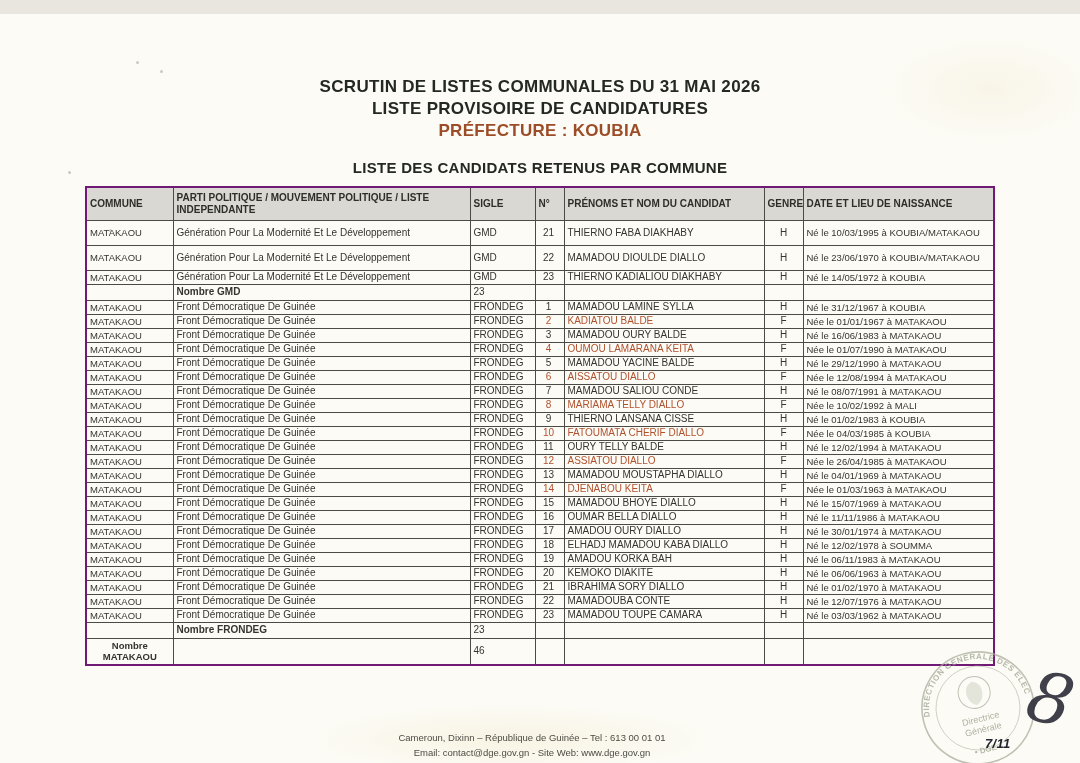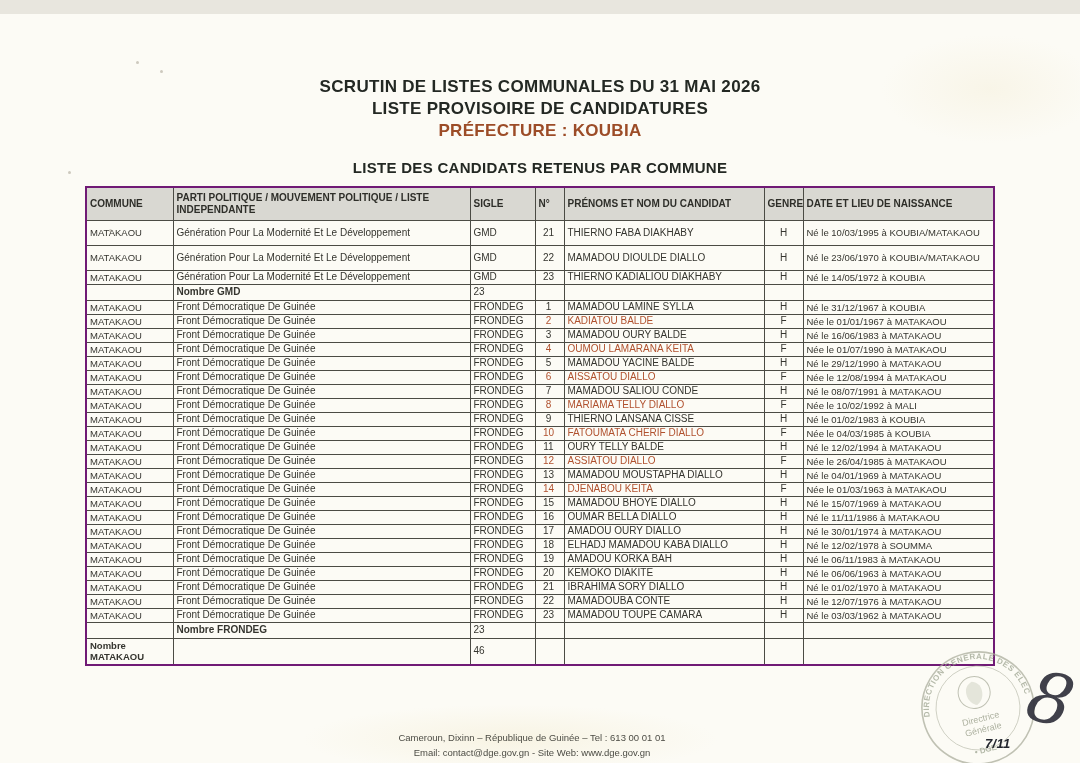--- a/index.html
+++ b/index.html
@@ -32,21 +32,21 @@
   tbody td { font-size:10px; height:13px; line-height:1.05; }
   tr.tall td { height:24px; }
   tr.subtotal td { height:15px; }
   tr.total td { height:25px; }
   td.commune { font-size:9.5px; }
   td.date { font-size:9.5px; }
   td.genre { text-align:center; }
   td.num { text-align:center; padding-right:5px; }
   td.red { color:#b0512e; }
   td.bold { font-weight:bold; }
-  td.wrap { white-space:normal; line-height:1.15; }
+  td.wrap { white-space:normal; line-height:1.15;text-align:center; }
 
   
   .doc-footer { position:absolute; top:716px; left:0; width:1064px; text-align:center;
     font-size:9.5px; color:#4c4c45; line-height:15px; }
 
   
   .stamp { position:absolute; left:900px; top:626px; width:160px; height:137px; }
   .page-num { position:absolute; left:985px; top:722px; font-size:13px; font-weight:bold;
     color:#23262e; letter-spacing:.3px;font-style:italic; }
   .hand-eight { position:absolute; left:1010px; top:640px; width:70px; height:90px; }

